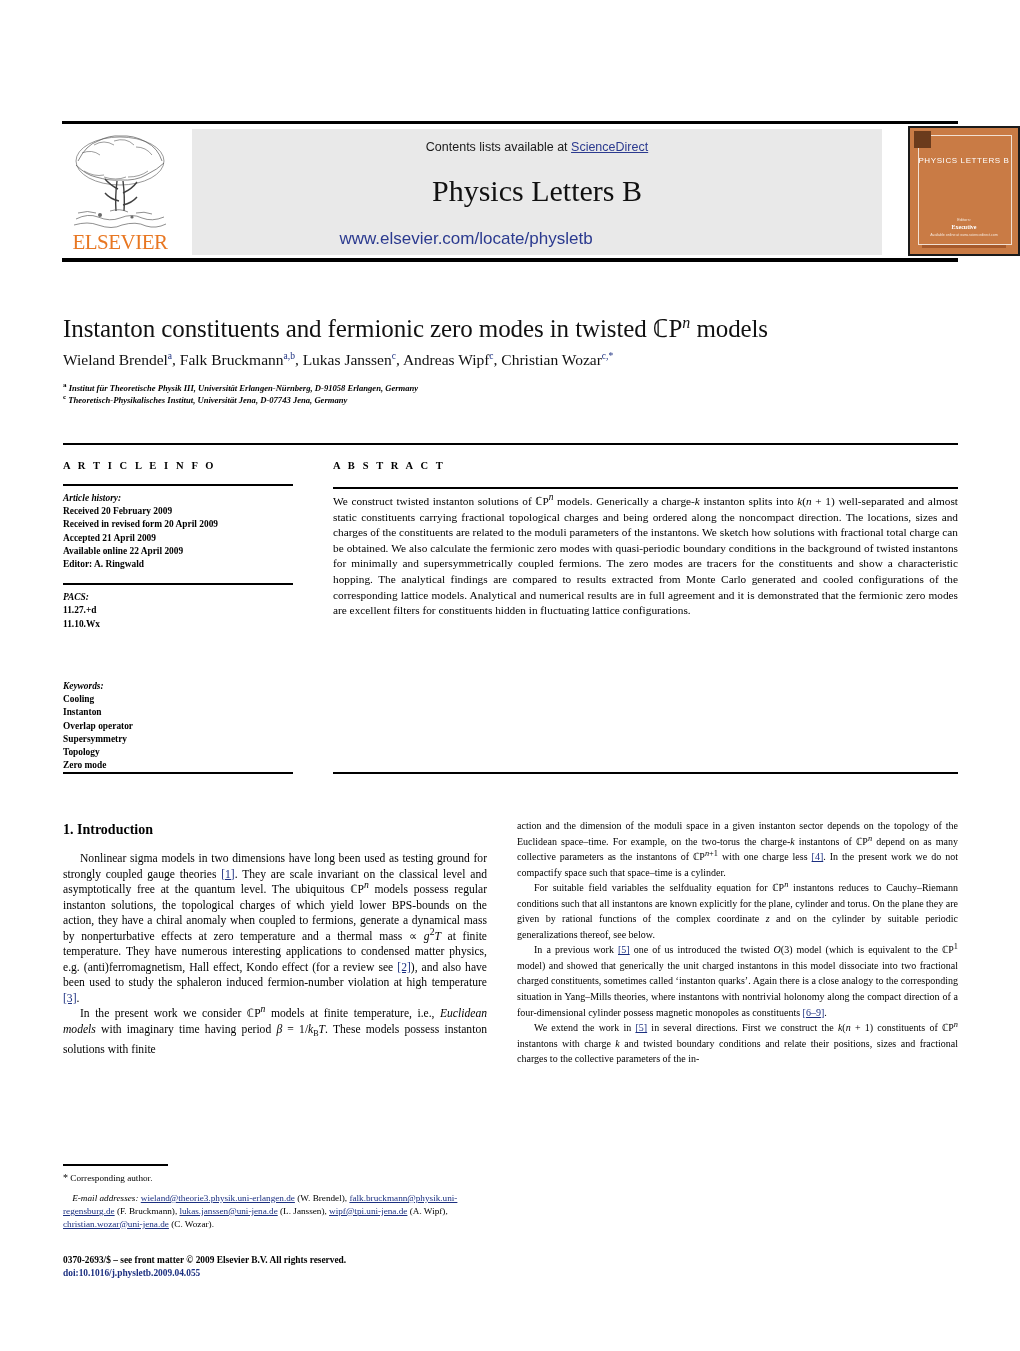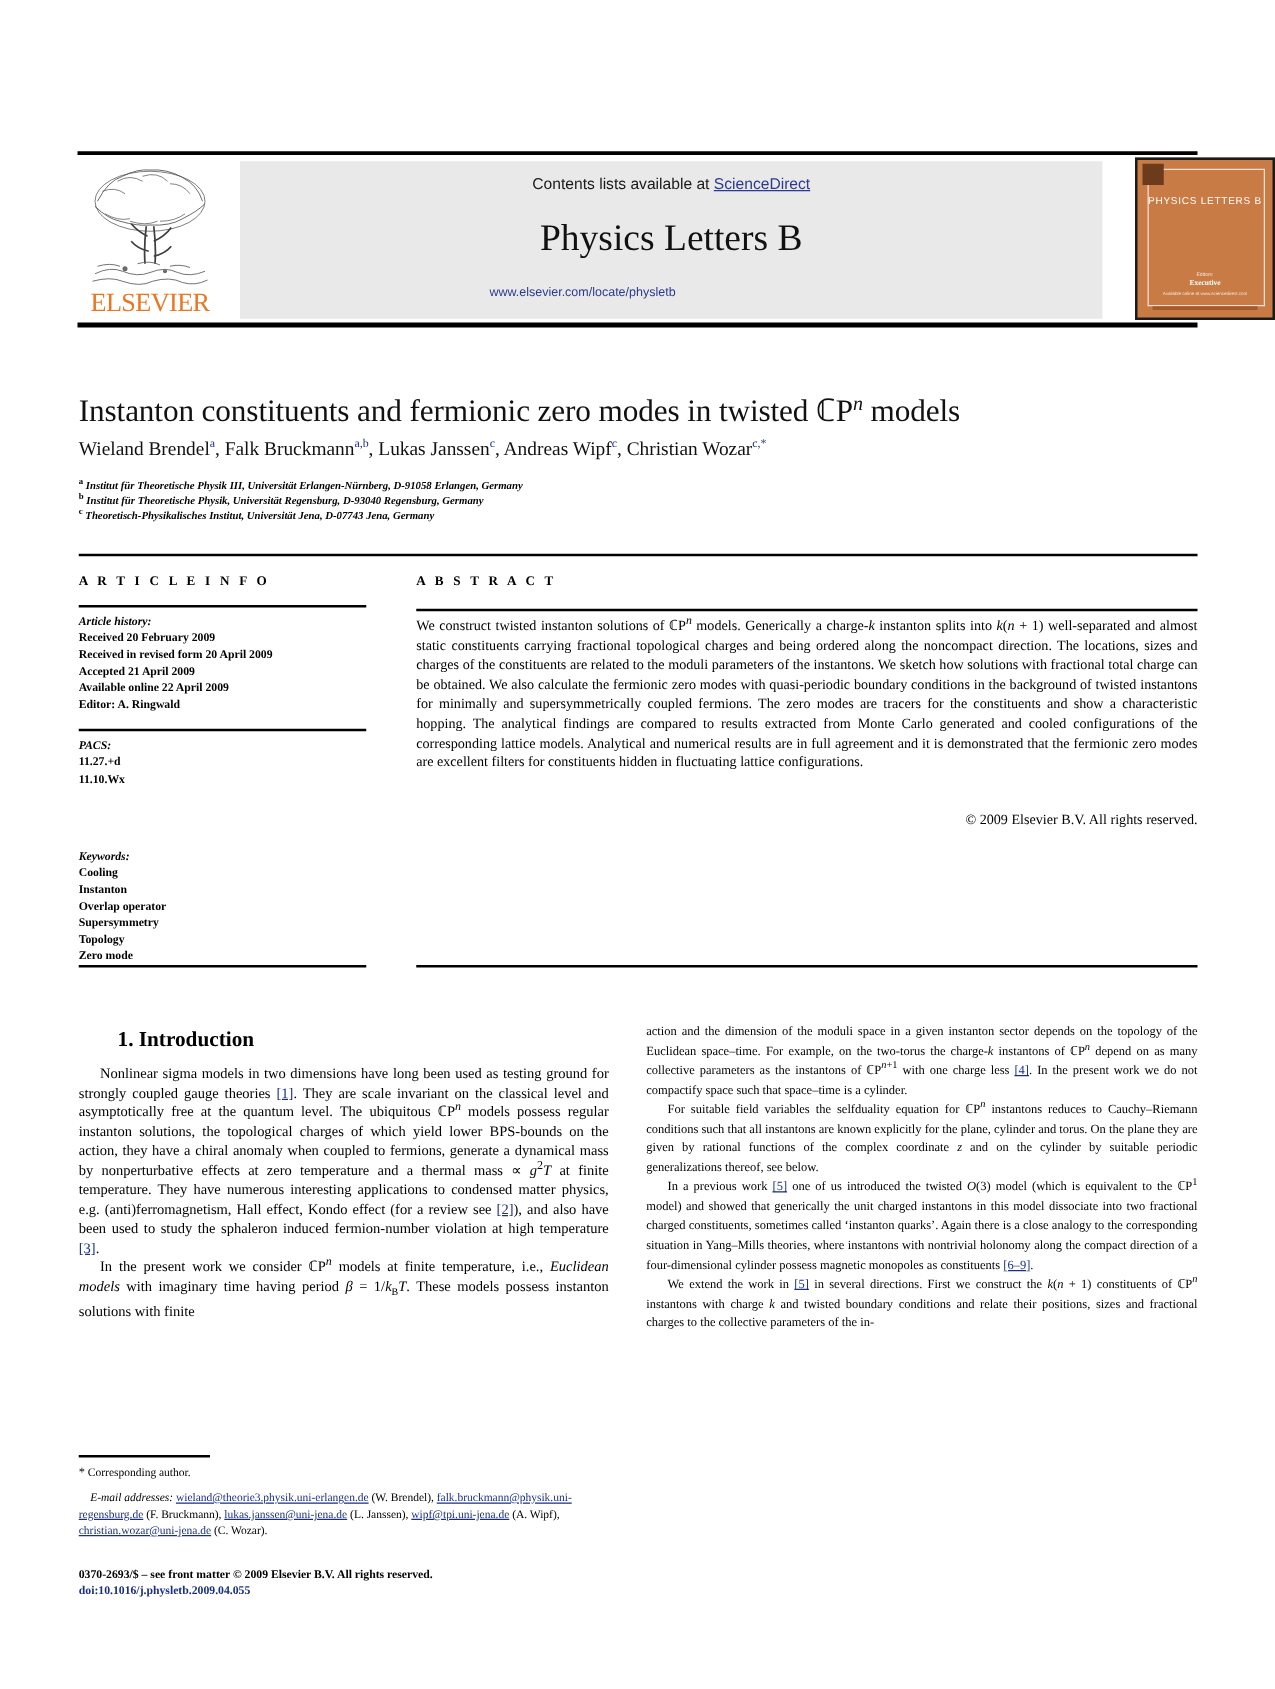--- a/index.html
+++ b/index.html
@@ -94,21 +94,21 @@
     font-family: "Liberation Serif", serif;
     font-size: 30px;
     color: #111;
   }
   .banner .journal-url {
     position: absolute;
     left: 0; top: 100px;
     width: 548px;
     text-align: center;
     font-family: "Liberation Sans", sans-serif;
-    font-size: 10px;
+    font-size: 17px;
     color: #2b3a8f;
   }
 
   
   .cover {
     position: absolute;
     left: 846px; top: 5px;
     width: 112px; height: 130px;
     border: 2px solid #1a1a1a;
     background: #C97B45;
@@ -269,24 +269,23 @@
   .rule-abs-bottom {
     position: absolute;
     left: 333px; top: 772px;
     width: 625px; height: 2px; background: #000;
   }
 
   
   .sec-title {
     position: absolute;
     left: 63px; top: 822px;
-    font-size: 17px;
+    font-size: 14px;
     font-weight: bold;
     font-family: "Liberation Serif", serif;
-    margin-left: 31px;
   }
   .col-left {
     position: absolute;
     left: 63px; top: 851px;
     width: 424px;
     font-size: 11.6px;
     line-height: 15.55px;
     text-align: justify;
     font-family: "Liberation Serif", serif;
   }
@@ -404,21 +403,20 @@
   <div class="authors">
     <span>Wieland Brendel</span><sup>a</sup>,
     <span>Falk Bruckmann</span><sup>a,b</sup>,
     <span>Lukas Janssen</span><sup>c</sup>,
     <span>Andreas Wipf</span><sup>c</sup>,
     <span>Christian Wozar</span><sup>c,*</sup>
   </div>
 
   <div class="affils">
     <div><sup>a</sup> <span>Institut für Theoretische Physik III, Universität Erlangen-Nürnberg, D-91058 Erlangen, Germany</span></div>
-    <div><sup>b</sup> <span>Institut für Theoretische Physik, Universität Regensburg, D-93040 Regensburg, Germany</span></div>
     <div><sup>c</sup> <span>Theoretisch-Physikalisches Institut, Universität Jena, D-07743 Jena, Germany</span></div>
   </div>
 
   <div class="rule-wide" style="top:443px;"></div>
   <div class="heads head-info">A R T I C L E   I N F O</div>
   <div class="heads head-abs">A B S T R A C T</div>
 
   <div class="col-info">
     <div class="sep"></div>
     <div class="ital">Article history:</div>
@@ -450,21 +448,20 @@
     <i>k</i>(<i>n</i> + 1) well-separated and almost static constituents carrying fractional topological charges and being
     ordered along the noncompact direction. The locations, sizes and charges of the constituents are related
     to the moduli parameters of the instantons. We sketch how solutions with fractional total charge can be
     obtained. We also calculate the fermionic zero modes with quasi-periodic boundary conditions in the
     background of twisted instantons for minimally and supersymmetrically coupled fermions. The zero
     modes are tracers for the constituents and show a characteristic hopping. The analytical findings are
     compared to results extracted from Monte Carlo generated and cooled configurations of the corresponding
     lattice models. Analytical and numerical results are in full agreement and it is demonstrated that the
     fermionic zero modes are excellent filters for constituents hidden in fluctuating lattice configurations.
   </div>
-  <div class="copyright">© 2009 Elsevier B.V. All rights reserved.</div>
   <div class="rule-abs-bottom"></div>
 
   <div class="sec-title">1. Introduction</div>
 
   <div class="col-left">
     <p class="indent">Nonlinear sigma models in two dimensions have long been
       used as testing ground for strongly coupled gauge theories <a class="ref" href="#">[1]</a>.
       They are scale invariant on the classical level and asymptotically
       free at the quantum level. The ubiquitous <span class="bb">ℂP<sup><i>n</i></sup></span> models possess
       regular instanton solutions, the topological charges of which

